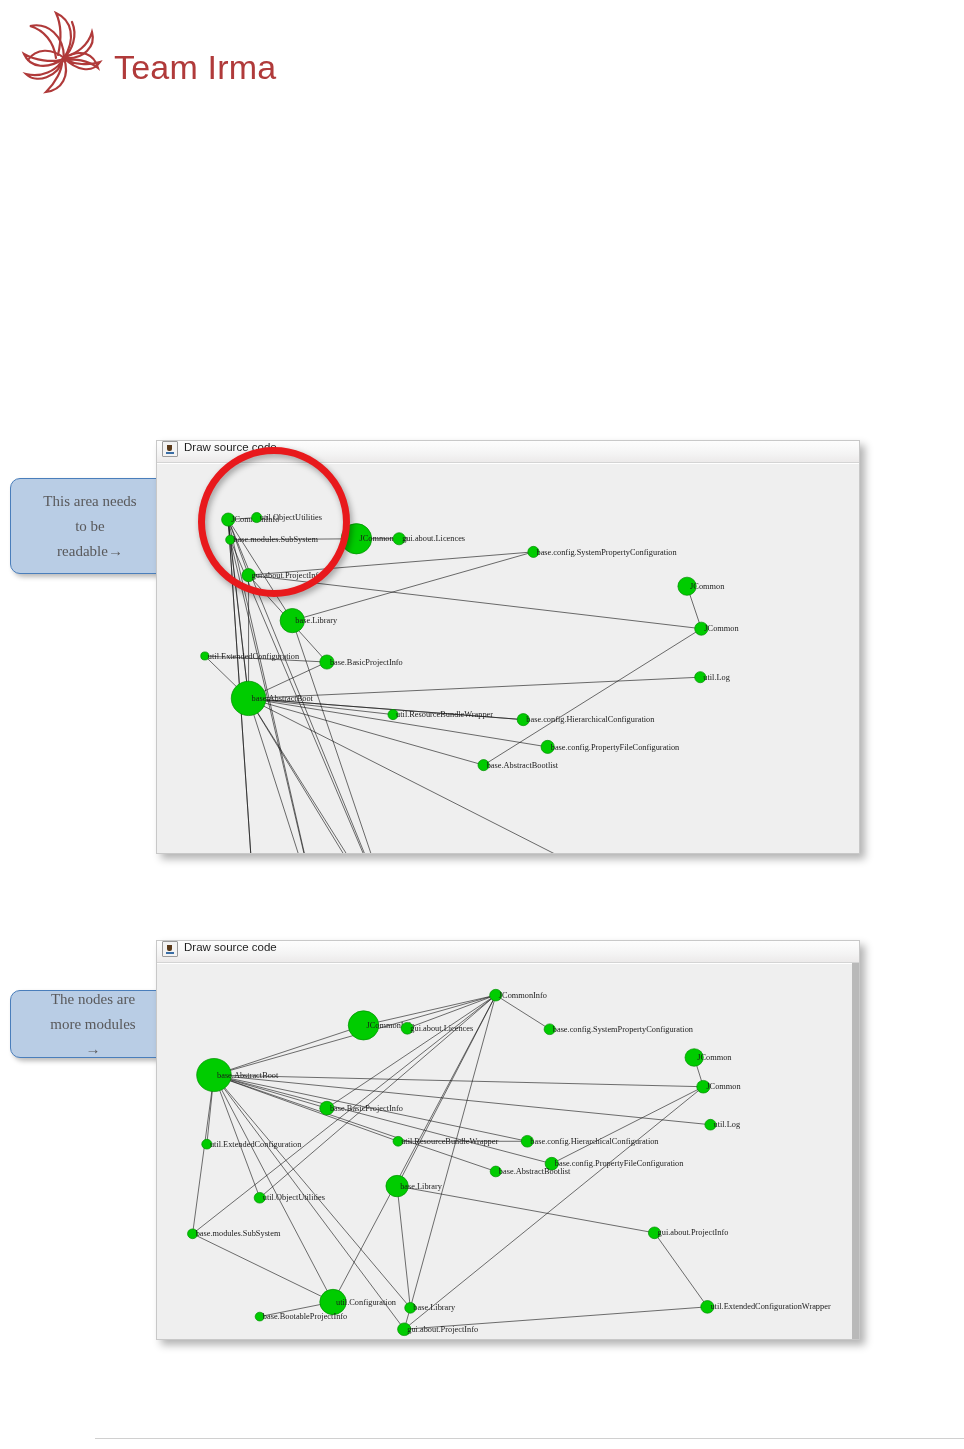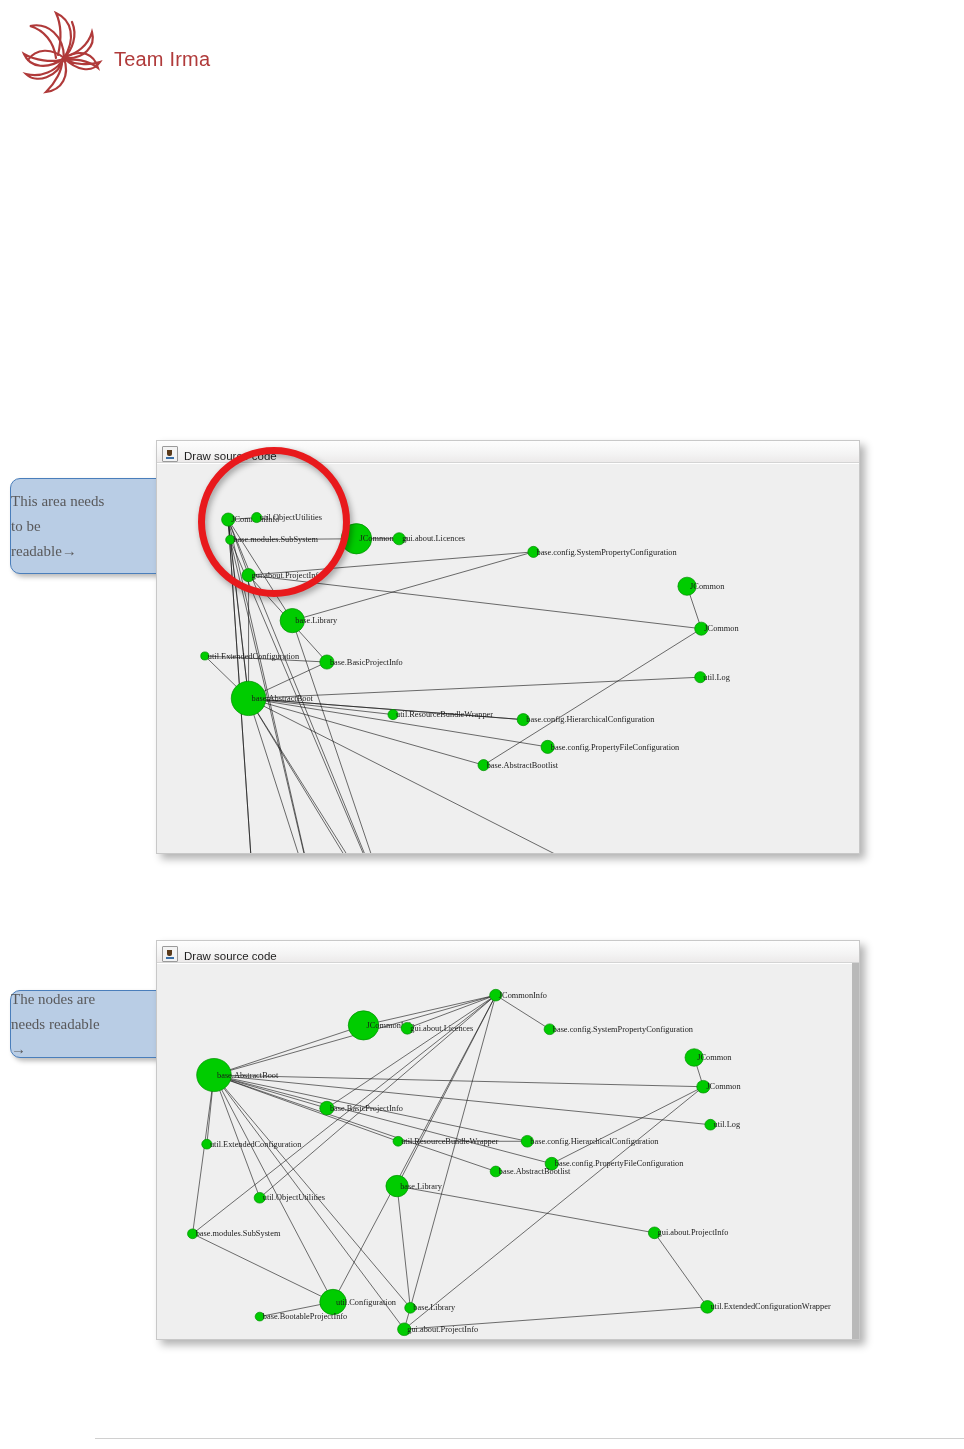--- a/index.html
+++ b/index.html
@@ -28,61 +28,61 @@
     left: 0;
     top: 0;
     width: 100px;
     height: 100px;
   }
   #logo-text {
     position: absolute;
     left: 100px;
     top: 40px;
     font-family: "Liberation Sans", sans-serif;
-    font-size: 20px;
+    font-size: 34px;
     color: #b03a3a;
     letter-spacing: 0.2px;
     white-space: nowrap;
   }
 
   
   .callout {
     position: absolute;
     background: #b9cde5;
     border: 1px solid #4a7ebb;
     border-radius: 10px;
     box-shadow: 3px 3px 5px rgba(0,0,0,0.28);
     color: #59595b;
     font-family: "Liberation Serif", serif;
     font-size: 15px;
     line-height: 25px;
     text-align: center;
     display: flex;
     flex-direction: column;
-    align-items: flex-start;
+    align-items: center;
     justify-content: center;
     box-sizing: border-box;
   }
   .callout span { display: block; white-space: nowrap; }
 
   
   .app-window {
     position: absolute;
     background: #ffffff;
     border: 1px solid #c8c8c8;
     box-shadow: 5px 5px 8px rgba(0,0,0,0.30);
     box-sizing: border-box;
     overflow: hidden;
   }
   .titlebar {
     height: 22px;
     background: linear-gradient(to bottom, #fdfdfd 0%, #f4f4f4 60%, #eceaea 100%);
     border-bottom: 1px solid #d4d4d4;
     display: flex;
-    align-items: flex-end;
+    align-items: flex-start;
     padding-left: 5px;
     box-sizing: border-box;
   }
   .java-icon {
     width: 14px;
     height: 14px;
     border: 1px solid #9a9a9a;
     background: #f3f3f3;
     border-radius: 1px;
     margin-right: 6px;
@@ -282,21 +282,21 @@
           <text x="533" y="459.6" class="glabel">util.ExtendedConfigurationWrapper</text>
         </g>
       </svg>
   </div>
 </div>
 
 <div id="red-circle"></div>
 
 <div class="callout" style="left:10px; top:990px; width:166px; height:68px;">
   <span>The nodes are</span>
-  <span>needs readable</span>
+  <span>more modules</span>
   <span>→</span>
 </div>
 
 <div class="app-window" style="left:156px; top:940px; width:704px; height:400px;">
   <div class="titlebar">
     <div class="java-icon"></div>
     <div class="title-text">Draw source code</div>
   </div>
   <div class="canvas">
     <svg id="graph1" viewBox="0 0 690 385" preserveAspectRatio="none">

